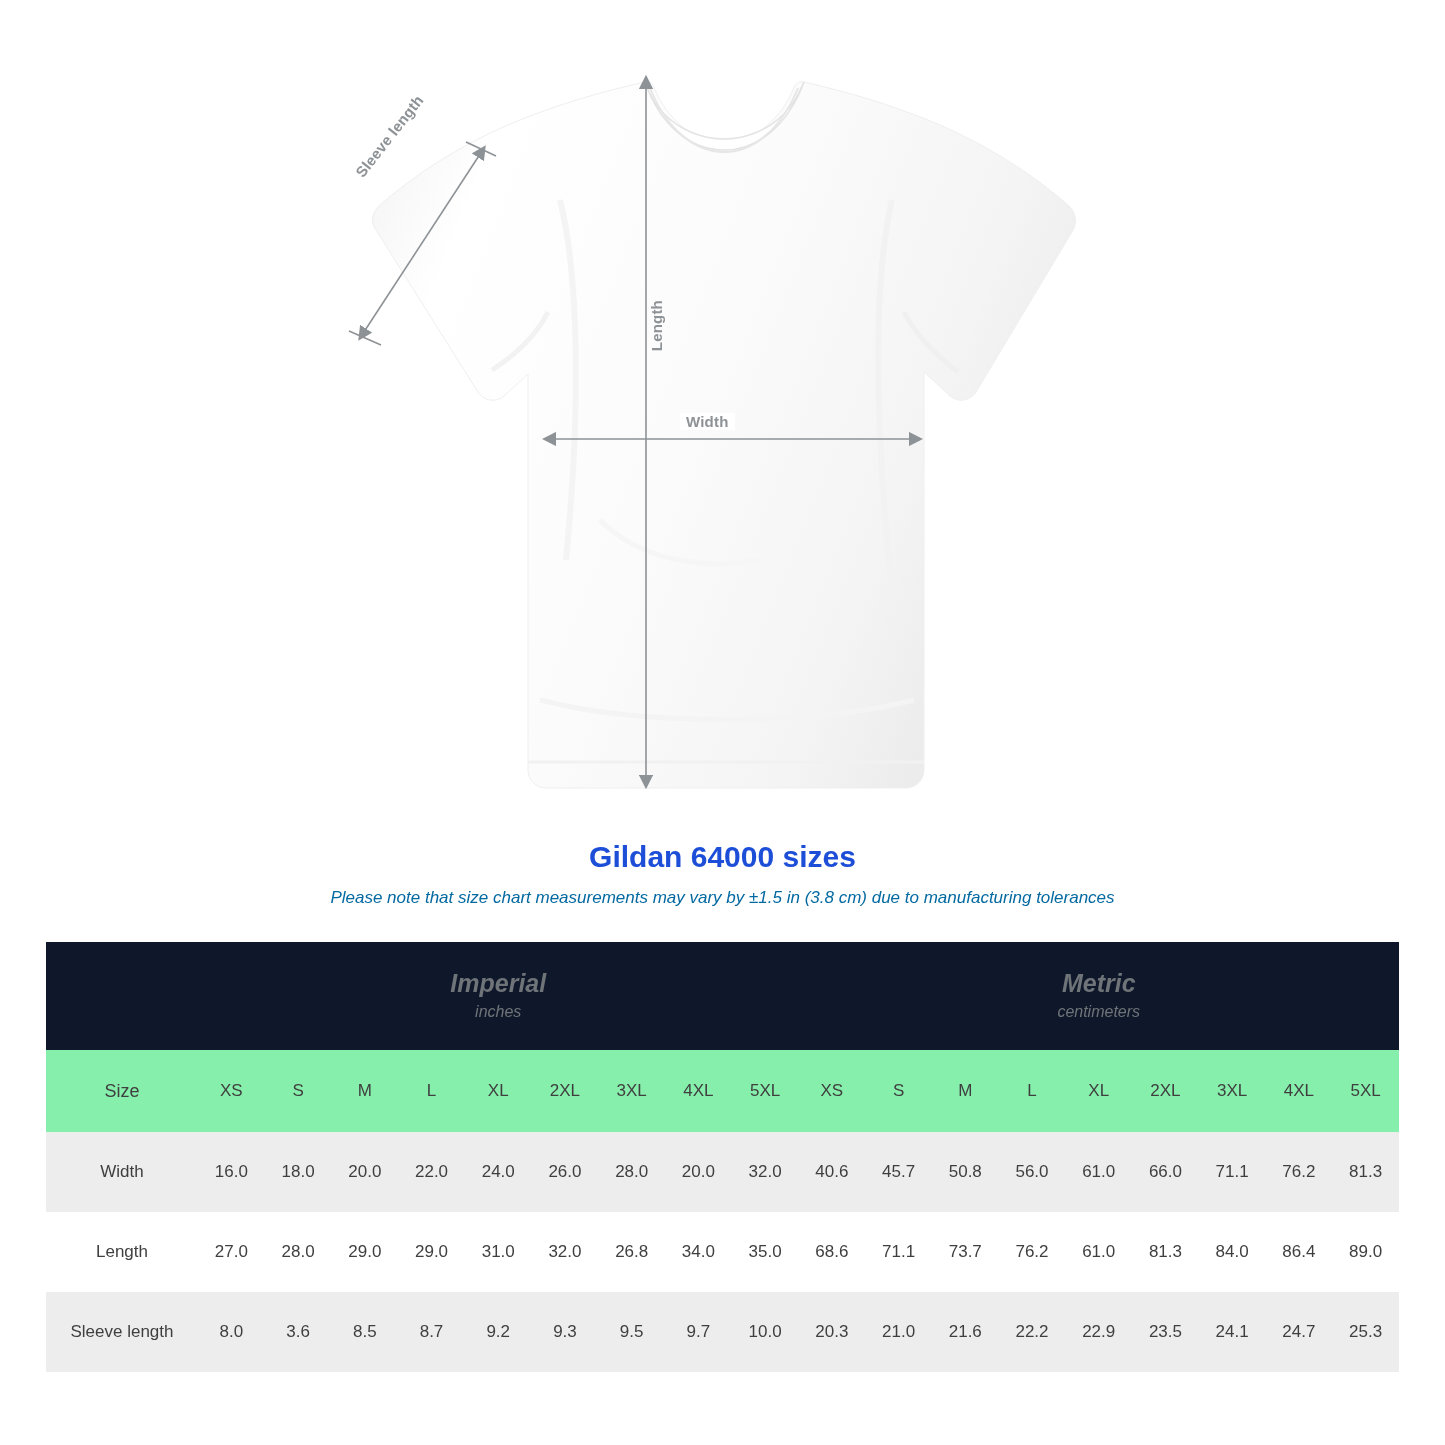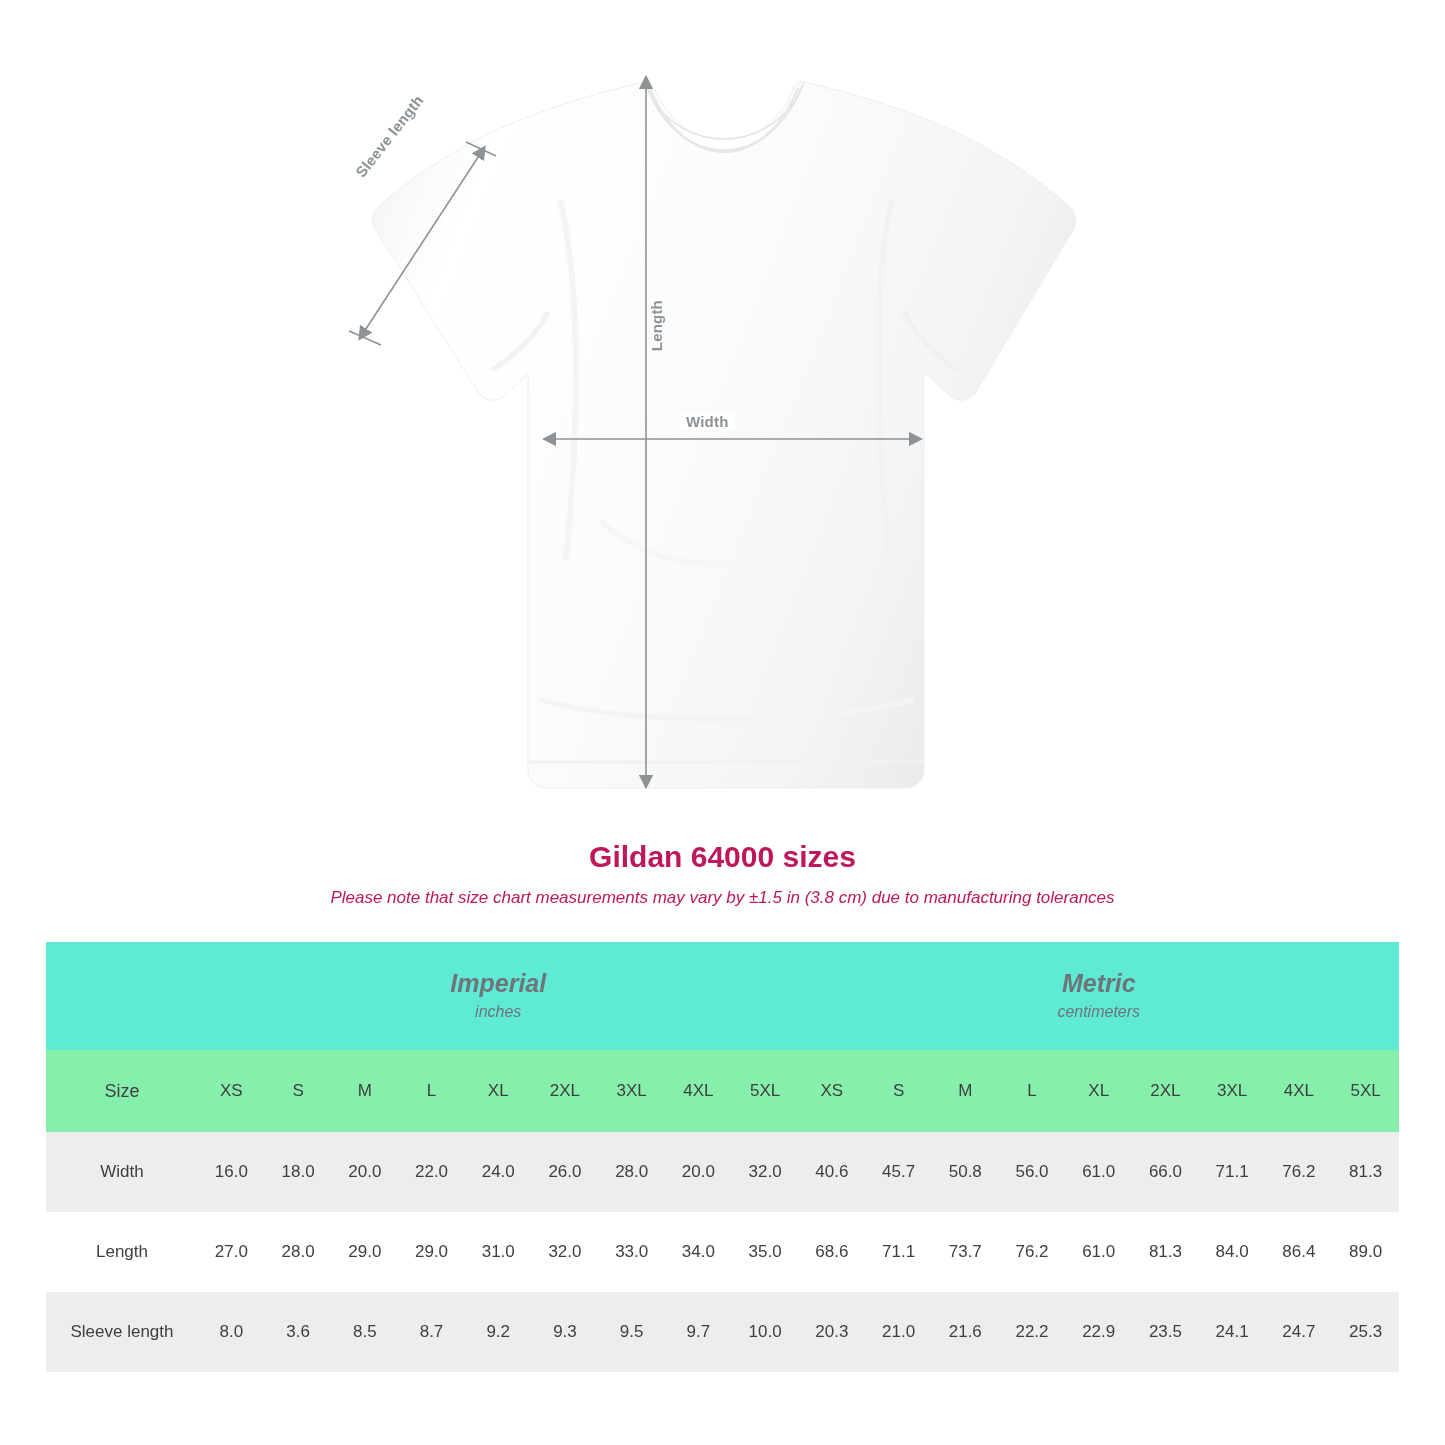--- a/index.html
+++ b/index.html
@@ -67,28 +67,28 @@
     white-space: nowrap;
     background: #fff;
     padding: 0 6px;
   }
 
   
   .title {
     text-align: center;
     font-size: 30px;
     font-weight: bold;
-    color: #be185d;
+    color: #1d4ed8;
     margin: 10px 0 0 0;
   }
   .subtitle {
     text-align: center;
     font-size: 17px;
     font-style: italic;
-    color: #be185d;
+    color: #0369a1;
     margin: 14px 0 0 0;
   }
 
   
   .table-area {
     margin-top: 34px;
     padding: 0 46px;
   }
   table.size-chart {
     width: 100%;
@@ -97,21 +97,21 @@
   }
   table.size-chart td, table.size-chart th {
     text-align: center;
     vertical-align: middle;
     font-size: 17px;
     color: #3f3f3f;
     font-weight: normal;
     border: 0;
   }
   .unit-head td {
-    background: #5eead4;
+    background: #0f172a;
     height: 106px;
   }
   .unit-name {
     font-size: 25px;
     font-style: italic;
     font-weight: bold;
     color: #6f7478;
     line-height: 1.25;
   }
   .unit-sub {
@@ -284,21 +284,21 @@
             <td>81.3</td>
           </tr>
           <tr class="data-row row-plain">
             <td class="rowlabel">Length</td>
             <td>27.0</td>
             <td>28.0</td>
             <td>29.0</td>
             <td>29.0</td>
             <td>31.0</td>
             <td>32.0</td>
-            <td>33.0</td>
+            <td>26.8</td>
             <td>34.0</td>
             <td>35.0</td>
             <td>68.6</td>
             <td>71.1</td>
             <td>73.7</td>
             <td>76.2</td>
             <td>61.0</td>
             <td>81.3</td>
             <td>84.0</td>
             <td>86.4</td>

